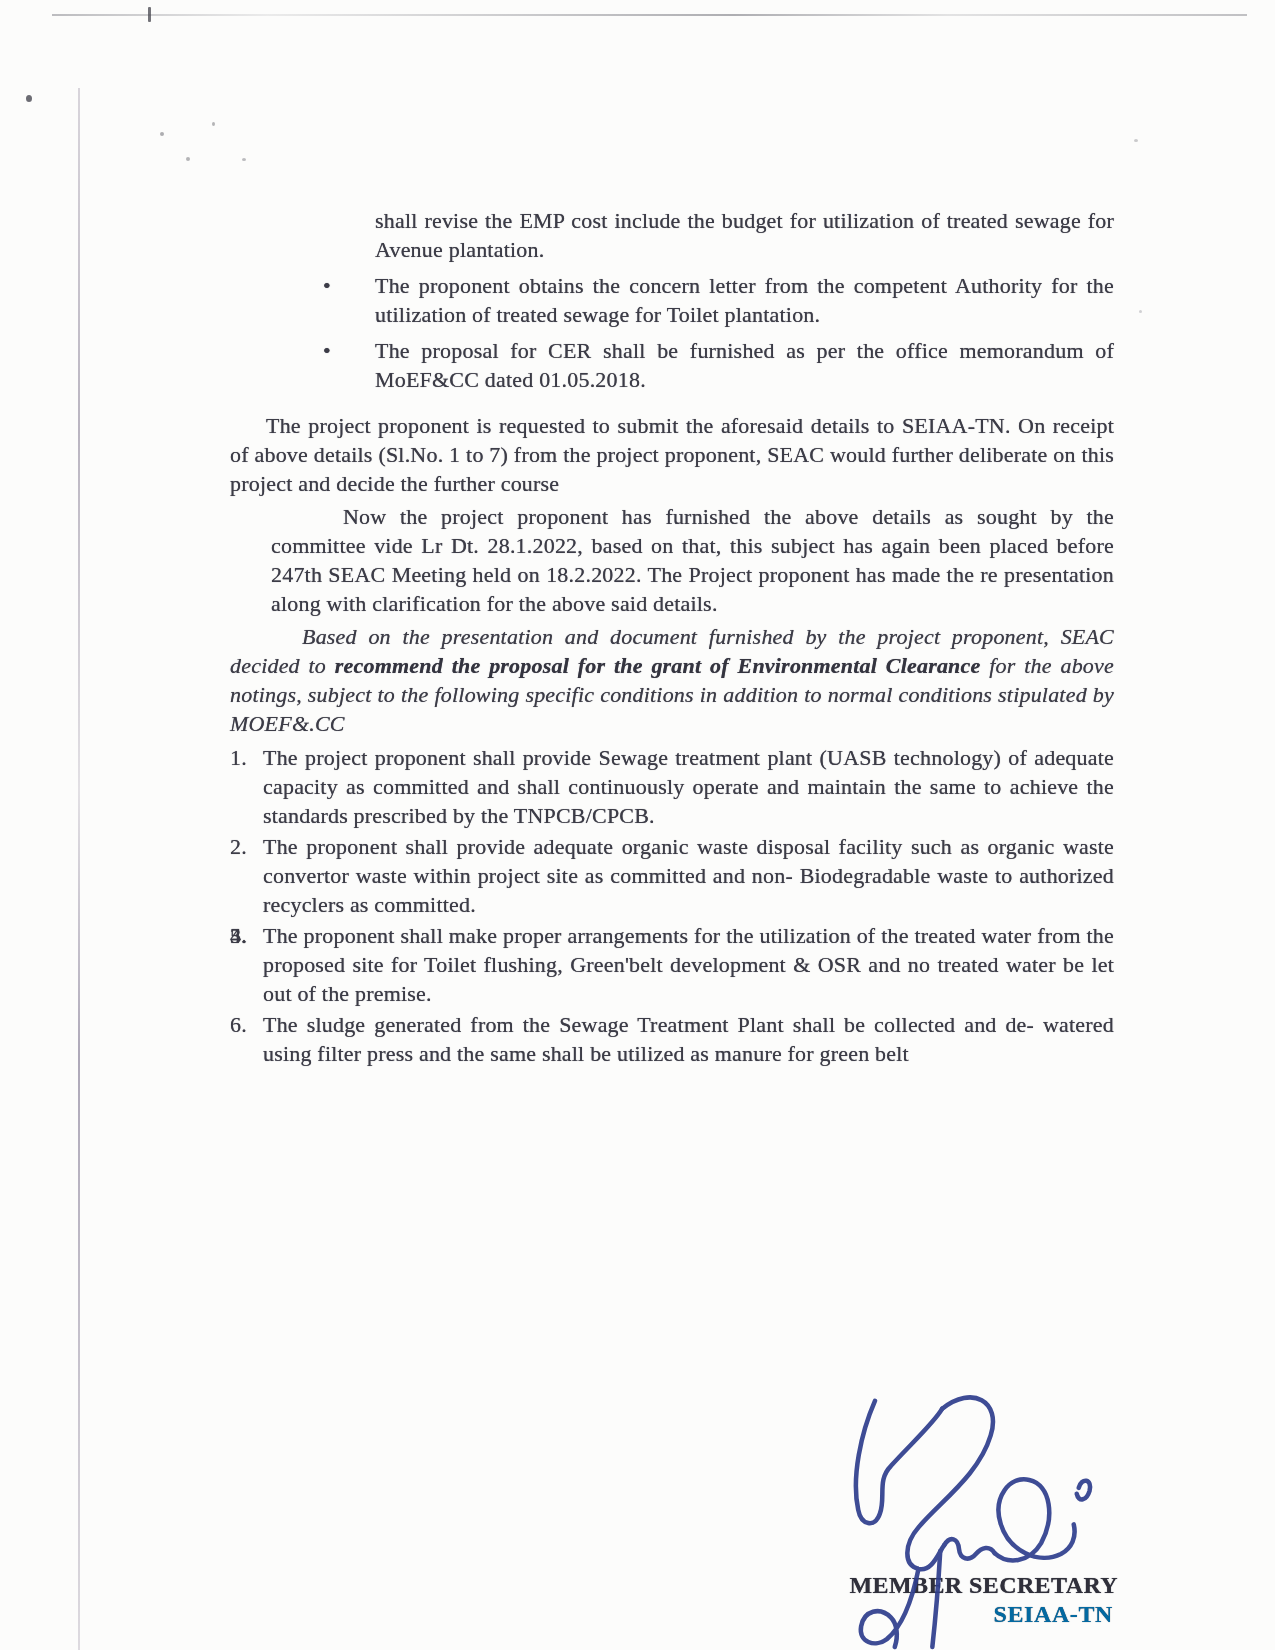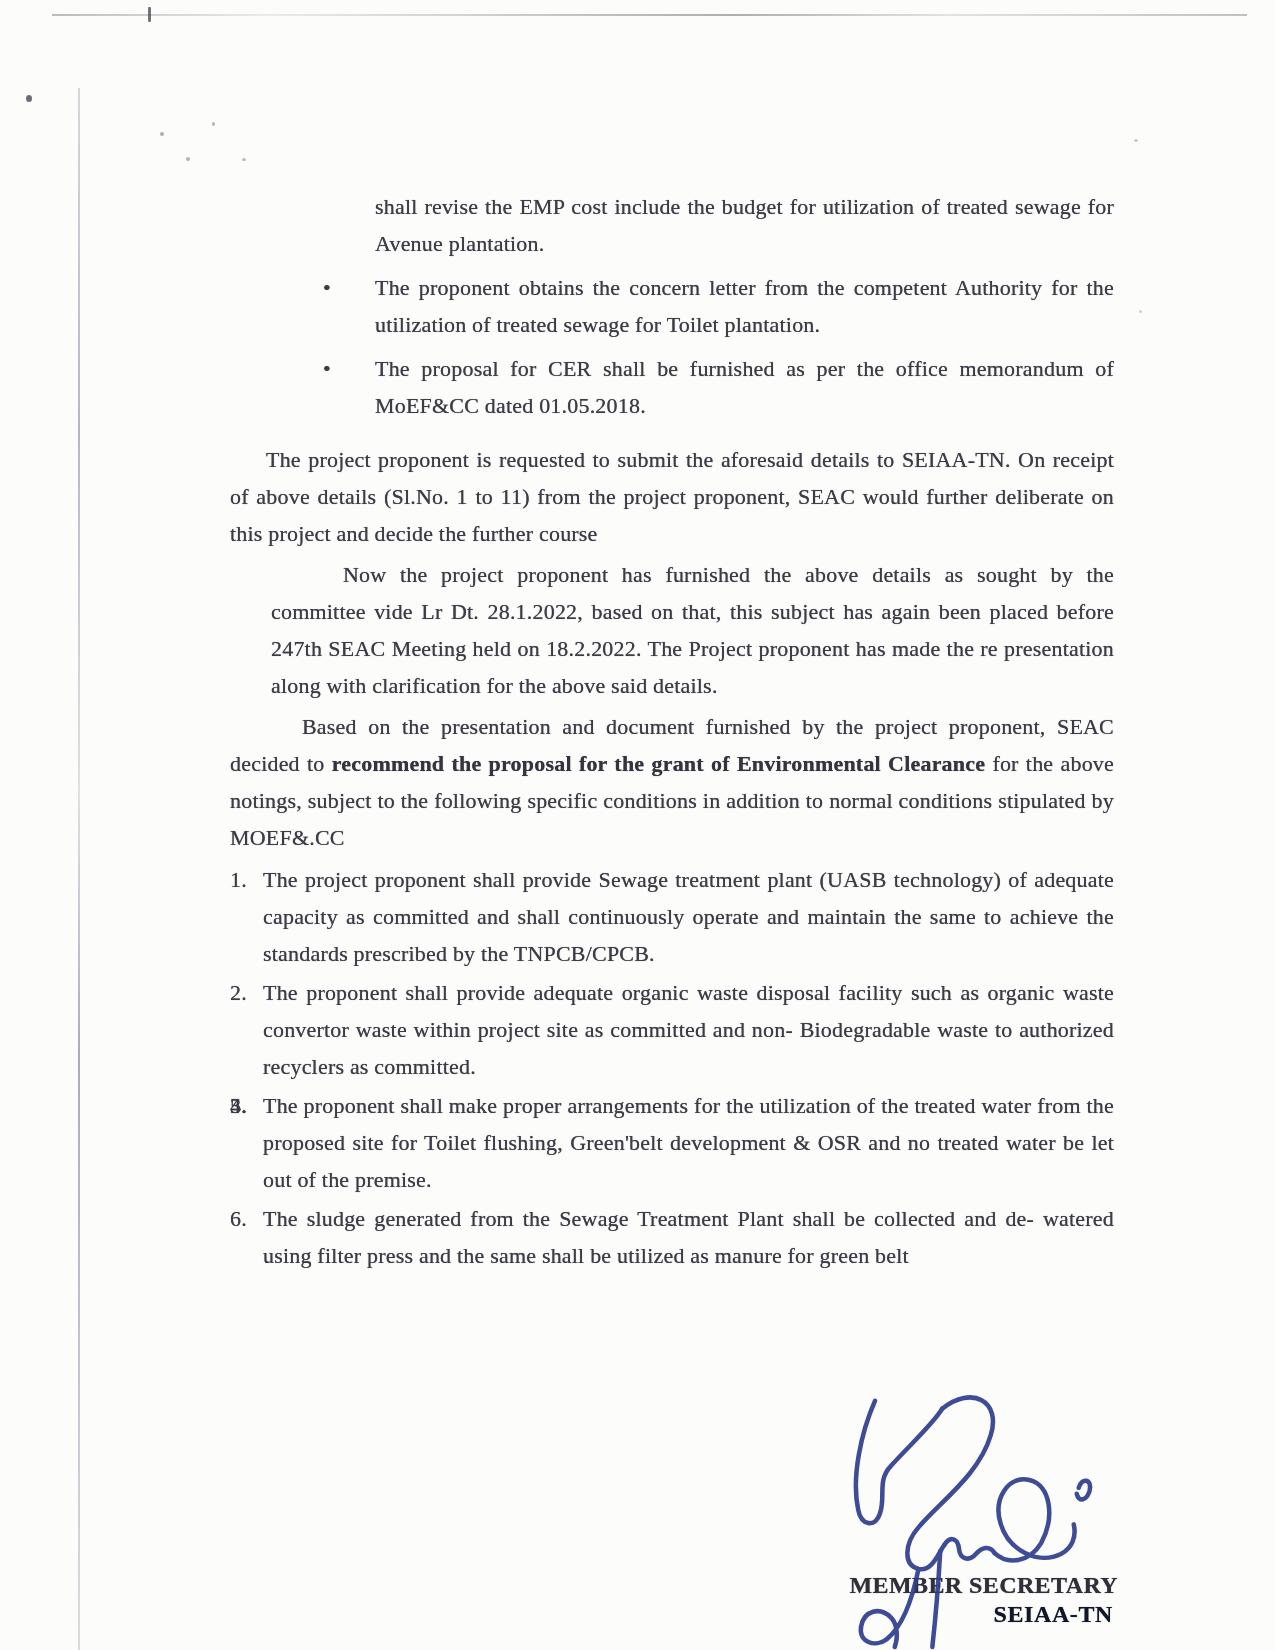--- a/index.html
+++ b/index.html
@@ -31,55 +31,55 @@
   .sp1 { left:26px;  top:95px;  width:6px; height:7px; }
   .sp2 { left:160px; top:132px; width:4px; height:4px; opacity:.55; }
   .sp3 { left:212px; top:122px; width:3px; height:4px; opacity:.5; }
   .sp4 { left:186px; top:157px; width:4px; height:4px; opacity:.5; }
   .sp5 { left:242px; top:158px; width:4px; height:3px; opacity:.45; }
   .sp6 { left:1134px; top:139px; width:4px; height:3px; opacity:.35; }
   .sp7 { left:1139px; top:310px; width:3px; height:3px; opacity:.3; }
 
   
   .content {
-    position:absolute; left:230px; top:188px; width:884px;
-    font-size:22px; line-height:37px;
+    position:absolute; left:230px; top:206px; width:884px;
+    font-size:22px; line-height:29px;
     text-align:justify;
     text-shadow:0 0 .7px rgba(55,55,66,.85);
     letter-spacing:.2px;
   }
   .bullet-section { padding-left:145px; }
   .bullet-cont { margin:0; }
   ul.bullets { list-style:none; margin:0; padding:0; }
   ul.bullets li { position:relative; margin-top:7px; }
   .bullet-glyph {
     position:absolute; left:-52px; top:0;
     font-size:22px; text-align:left;
   }
   p.para { margin:4px 0 0 0; }
   p.p1 { margin-top:17px; text-indent:36px; }
   p.p2 { text-indent:72px;margin-left:41px; }
-  p.p3 { text-indent:72px; }
+  p.p3 { text-indent:72px;font-style:italic; }
   p.p3 b { color:#34343f; }
 
   ol.conditions { list-style:none; margin:5px 0 0 0; padding:0; }
   ol.conditions li { position:relative; padding-left:33px; margin-top:2px; }
   .cond-num { position:absolute; left:0; top:0; }
 
   
   .sig-title {
     position:absolute; right:157px; top:1571px;
     font-weight:bold; font-size:24px; line-height:29px;
     color:#30303b; letter-spacing:.4px;
     text-shadow:0 0 .8px rgba(48,48,59,.9);
   }
   .sig-org {
     position:absolute; right:162px; top:1600px;
     font-weight:bold; font-size:24px; line-height:29px;
-    color:#0f172a; letter-spacing:.6px;
+    color:#0369a1; letter-spacing:.6px;
     text-shadow:0 0 .8px rgba(48,48,59,.9);
   }
   .sig-svg { position:absolute; left:822px; top:1383px; z-index:3; }
 </style>
 </head>
 <body>
 
 <div class="page">
 
   <div class="scan-top-line"></div>
@@ -102,21 +102,21 @@
           <span class="bullet-glyph">•</span>
           <span>The proponent obtains the concern letter from the competent Authority for the utilization of treated sewage for Toilet plantation.</span>
         </li>
         <li>
           <span class="bullet-glyph">•</span>
           <span>The proposal for CER shall be furnished as per the office memorandum of MoEF&amp;CC dated 01.05.2018.</span>
         </li>
       </ul>
     </div>
 
-    <p class="para p1">The project proponent is requested to submit the aforesaid details to SEIAA-TN. On receipt of above details (Sl.No. 1 to 11) from the project proponent, SEAC would further deliberate on this project and decide the further course</p>
+    <p class="para p1">The project proponent is requested to submit the aforesaid details to SEIAA-TN. On receipt of above details (Sl.No. 1 to 7) from the project proponent, SEAC would further deliberate on this project and decide the further course</p>
 
     <p class="para p2">Now the project proponent has furnished the above details as sought by the committee vide Lr Dt. 28.1.2022, based on that, this subject has again been placed before 247th SEAC Meeting held on 18.2.2022. The Project proponent has made the re presentation along with clarification for the above said details.</p>
 
     <p class="para p3"><span>Based on the presentation and document furnished by the project proponent, SEAC decided to </span><b>recommend the proposal for the grant of Environmental Clearance</b><span> for the above notings, subject to the following specific conditions in addition to normal conditions stipulated by MOEF&amp;.CC</span></p>
 
     <ol class="conditions">
       <li>
         <span class="cond-num">1.</span>
         <span>The project proponent shall provide Sewage treatment plant (UASB technology) of adequate capacity as committed and shall continuously operate and maintain the same to achieve the standards prescribed by the TNPCB/CPCB.</span>
       </li>

